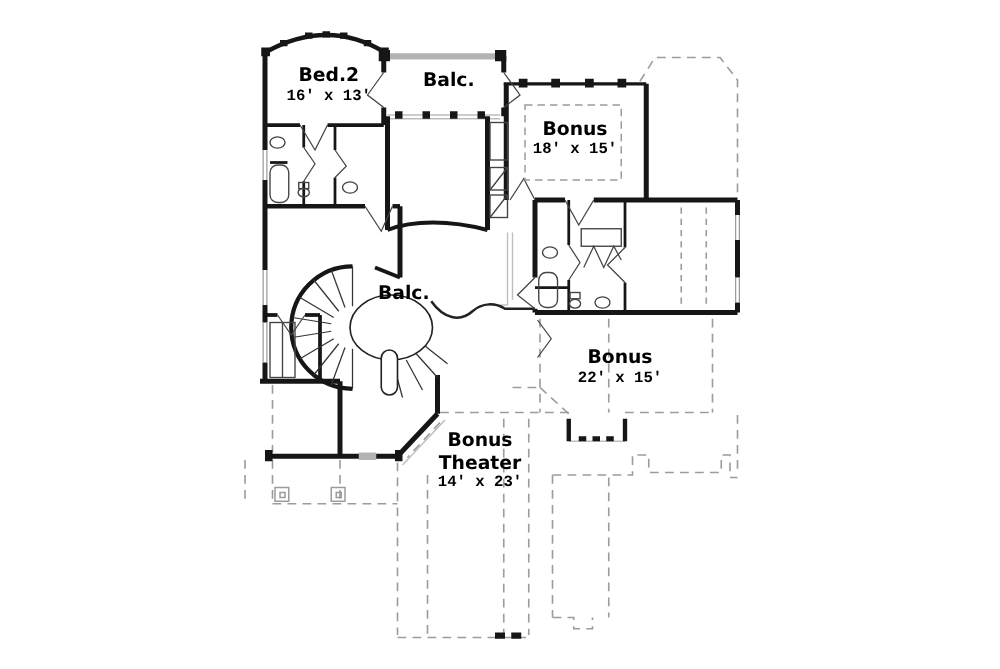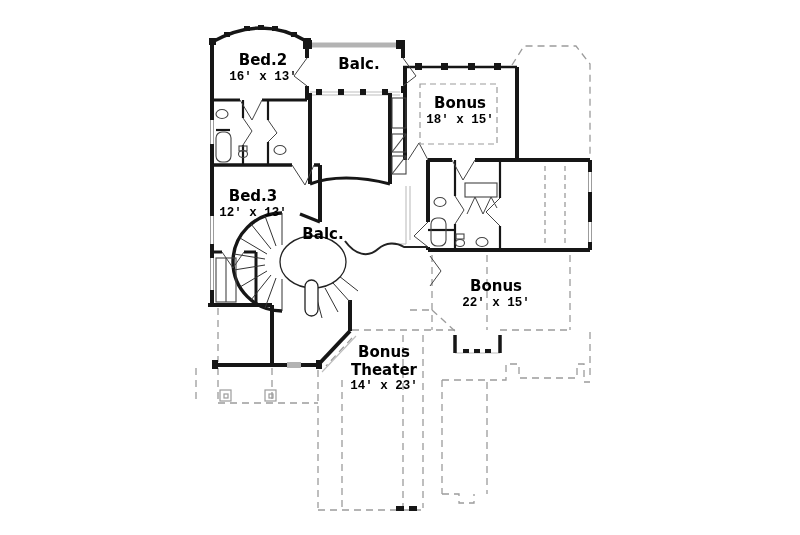--- a/index.html
+++ b/index.html
@@ -262,24 +262,20 @@
 </div>
 
 <div class="plan-label" style="left:460px;top:111px">
   <div class="rname">Bonus</div>
   <div class="rdims">18' x 15'</div>
 </div>
 <svg width="800" height="535" style="position:absolute;left:0;top:0;pointer-events:none">
   <rect x="420" y="84" width="77" height="60" fill="none" stroke="#9c9c9c" stroke-width="1.2" stroke-dasharray="6 4"></rect>
 </svg>
 
-<div class="plan-label" style="left:253px;top:204px">
-  <div class="rname">Bed.3</div>
-  <div class="rdims">12' x 13'</div>
-</div>
 
 
 <div class="plan-label" style="left:323px;top:235px">
   <div class="rname">Balc.</div>
 </div>
 
 <div class="plan-label" style="left:496px;top:294px">
   <div class="rname">Bonus</div>
   <div class="rdims">22' x 15'</div>
 </div>

